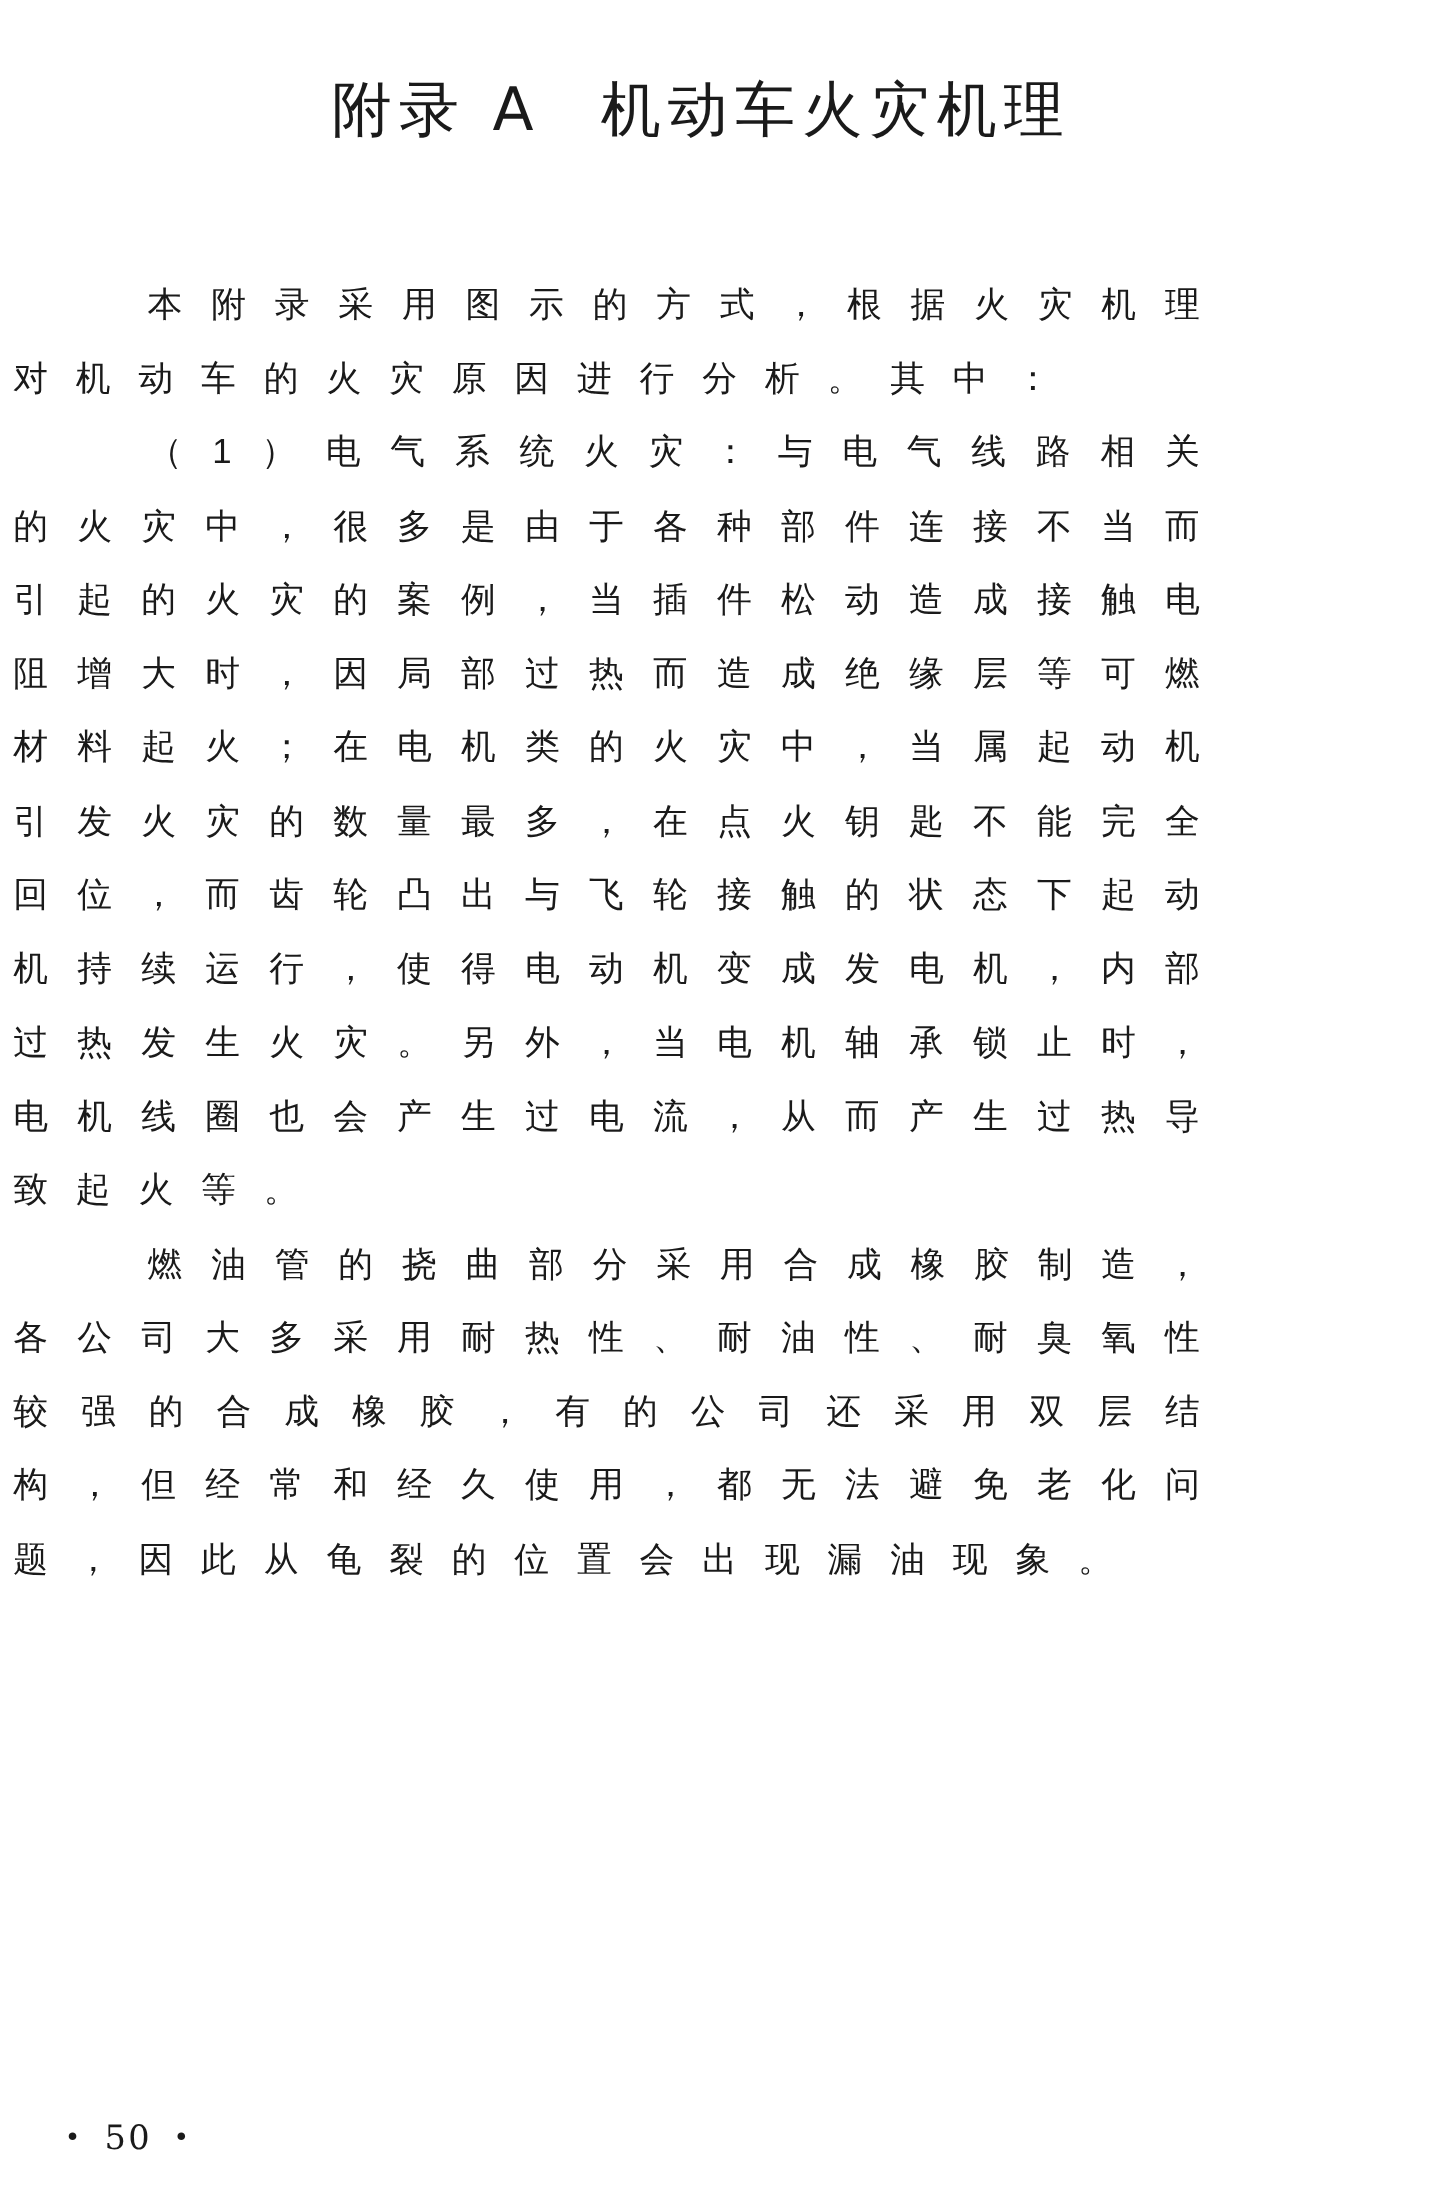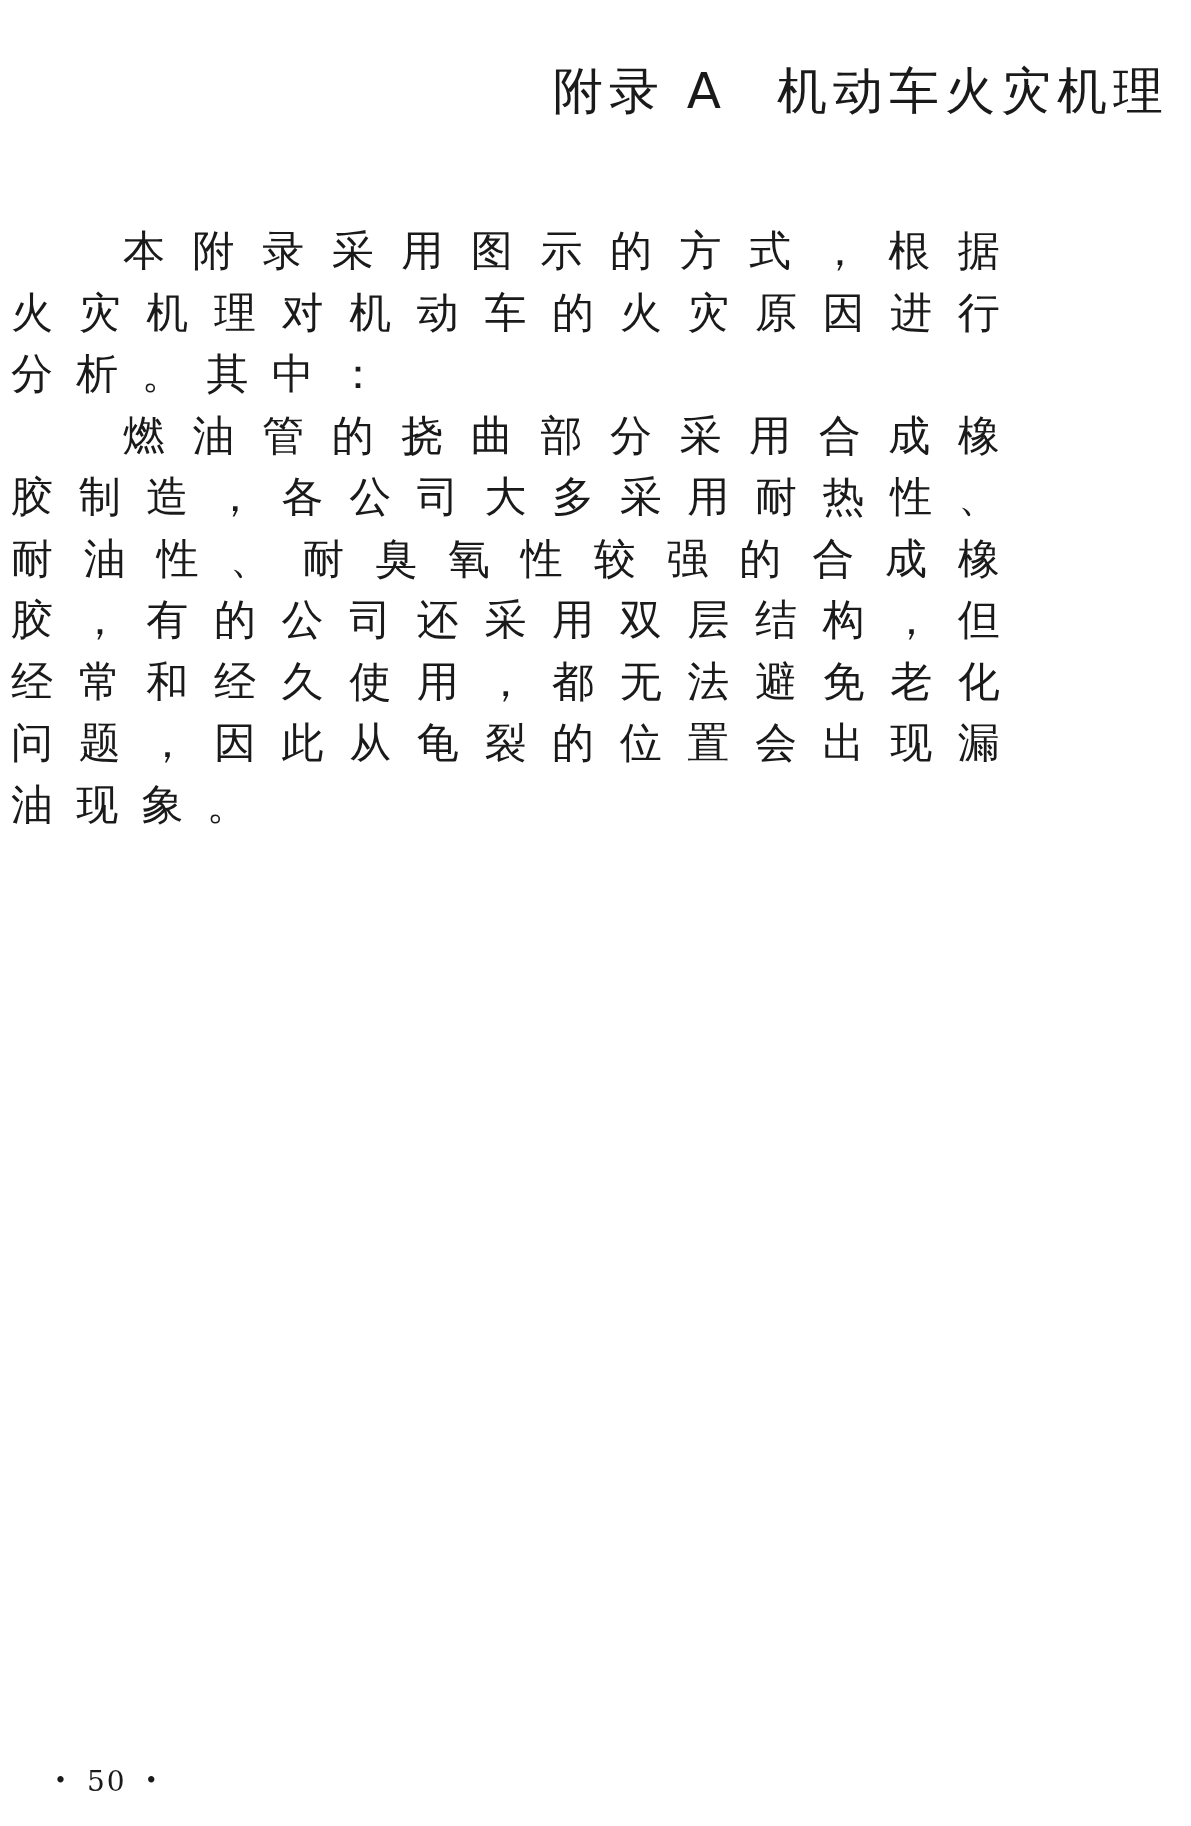--- a/index.html
+++ b/index.html
@@ -9,42 +9,42 @@
       position: relative;
       overflow: hidden;
       color: #1a1a1a;
       font-family: "DejaVu Sans", "Liberation Sans", sans-serif;
     }
     .title {
       position: absolute;
       top: 58px;
       left: 0;
       width: 1169px;
-      text-align: right;
+      text-align: center;
       font-size: 50px;
       letter-spacing: 6px;
       font-weight: normal;
       margin: 0;
       font-family: "DejaVu Sans", sans-serif;
     }
     .title .gap { display: inline-block; width: 50px; }
     .body-text {
       position: absolute;
       top: 224px;
       left: 11px;
       width: 1012px;
     }
     .para {
       margin: 0;
-      font-size: 42px;
+      font-size: 29px;
       line-height: 61.5px;
       letter-spacing: 23.2px;
       text-align: justify;
       text-indent: 112px;
-      font-family: Liberation Mono, monospace;
+      font-family: Liberation Sans, sans-serif;
       word-break: break-all;
     }
     .page-number {
       position: absolute;
       top: 1765px;
       left: 36px;
       font-size: 28px;
       font-family: "DejaVu Serif", serif;
       letter-spacing: 2px;
       text-align: right;
@@ -53,19 +53,20 @@
   </style>
 </head>
 <body>
 
 <h1 class="title">
   <span>附录 A</span><span class="gap"></span><span>机动车火灾机理</span>
 </h1>
 
 <div class="body-text">
   <p class="para">本附录采用图示的方式，根据火灾机理对机动车的火灾原因进行分析。其中：</p>
+  <p class="para">（1）电气系统火灾：与电气线路相关的火灾中，很多是由于各种部件连接不当而引起的火灾的案例，当插件松动造成接触电阻增大时，因局部过热而造成绝缘层等可燃材料起火；在电机类的火灾中，当属起动机引发火灾的数量最多，在点火钥匙不能完全回位，而齿轮凸出与飞轮接触的状态下起动机持续运行，使得电动机变成发电机，内部过热发生火灾。另外，当电机轴承锁止时，电机线圈也会产生过电流，从而产生过热导致起火等。</p>
   <p class="para">燃油管的挠曲部分采用合成橡胶制造，各公司大多采用耐热性、耐油性、耐臭氧性较强的合成橡胶，有的公司还采用双层结构，但经常和经久使用，都无法避免老化问题，因此从龟裂的位置会出现漏油现象。</p>
 
 </div>
 
 <div class="page-number">
   <span class="dot">•</span><span>50</span><span class="dot">•</span>
 </div>
 
 </body></html>

